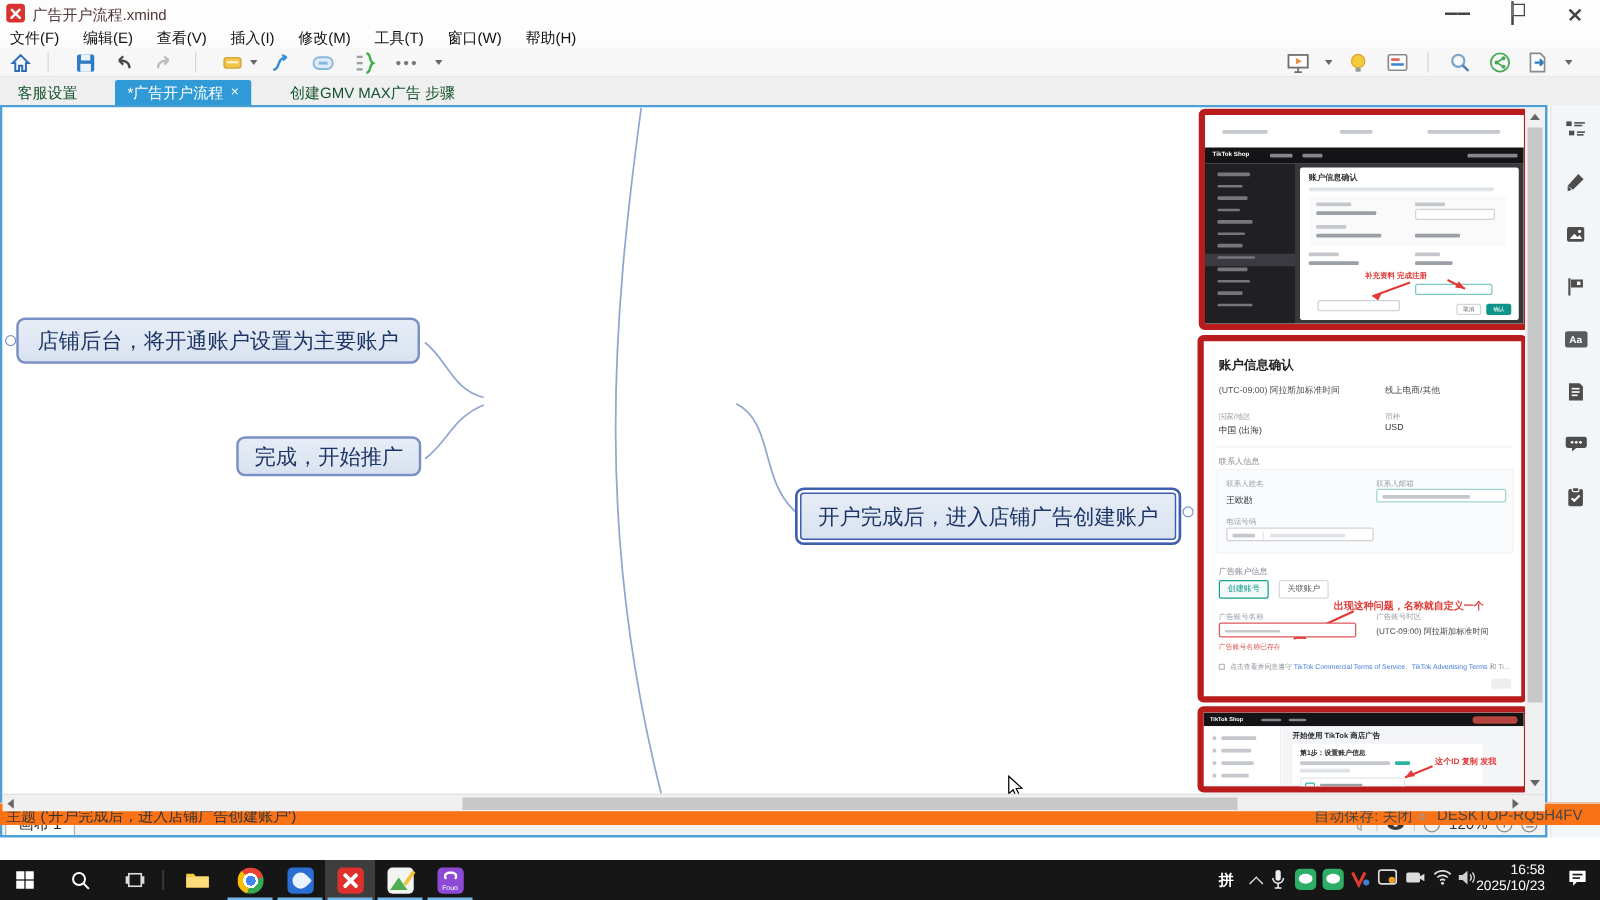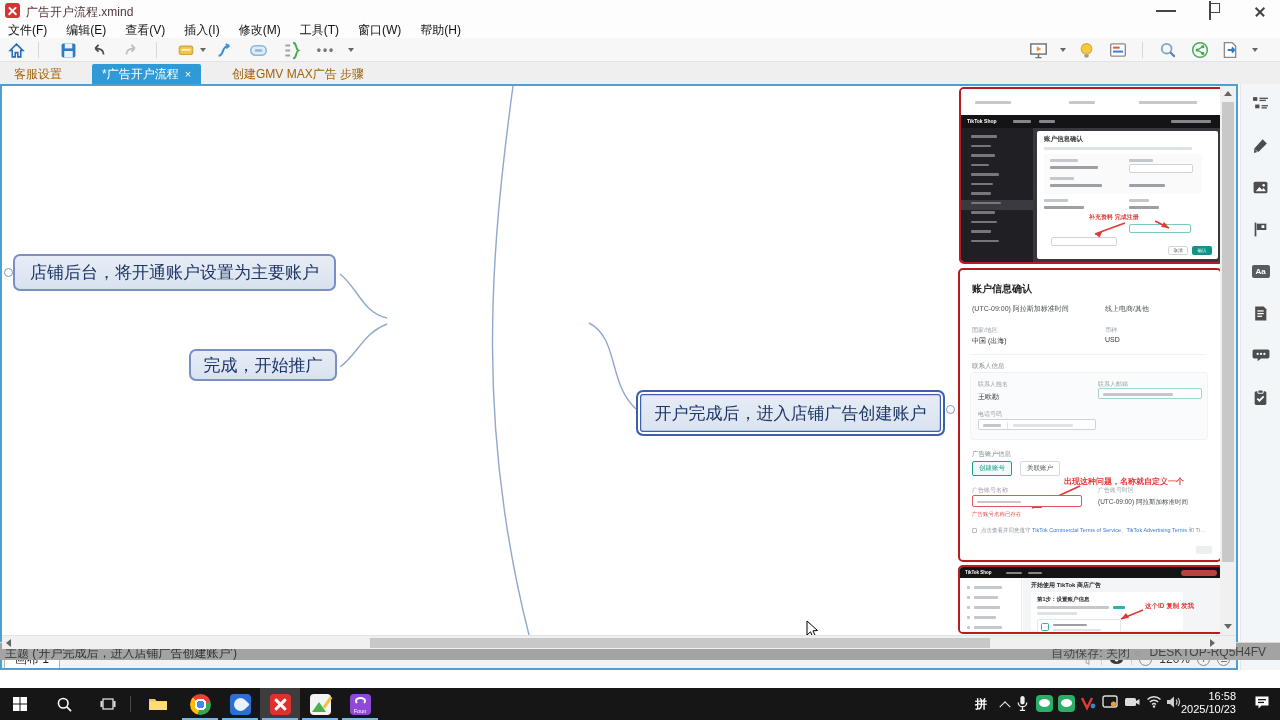--- a/index.html
+++ b/index.html
@@ -25,33 +25,33 @@
 #menubar{position:absolute;left:0;top:22px;width:1280px;height:16px;background:#fdfdfd;display:flex;gap:19px;padding-left:8px;font-size:12px;color:#111;align-items:center}
 #menubar span{cursor:default}
 
 #toolbar{position:absolute;left:0;top:38px;width:1280px;height:24px;background:#f7f7f7;border-bottom:1px solid #e3e3e3}
 .tico{position:absolute;top:2px;width:20px;height:20px;display:flex;align-items:center;justify-content:center}
 .tsep{position:absolute;top:4px;width:1px;height:16px;background:#d7d7d7}
 .caret{position:absolute;top:10px;width:0;height:0;border-left:3.5px solid transparent;border-right:3.5px solid transparent;border-top:4px solid #666}
 .dots3{letter-spacing:2px;color:#777;font-size:12px;font-weight:bold}
 
 #tabbar{position:absolute;left:0;top:62px;width:1280px;height:22px;background:#efefef}
-.ftab{position:absolute;top:2px;height:20px;display:flex;align-items:center;padding:0 10px;font-size:12px;color:#a16207}
+.ftab{position:absolute;top:2px;height:20px;display:flex;align-items:center;padding:0 10px;font-size:12px;color:#14532d}
 .ftab.active{background:#2f9ad6;color:#fff;border-radius:2px 2px 0 0}
 .ftab .x{margin-left:6px;font-size:11px}
 
 #frame{position:absolute;left:0;top:84px;width:1238px;height:586px;border:2px solid #4da0d6;background:#fff}
 #canvas{position:absolute;left:0;top:0;width:1234px;height:549px;background:#fff;overflow:hidden}
 .topic{position:absolute;display:flex;align-items:center;justify-content:center;text-align:center;
   background:linear-gradient(#e7edf6,#d8e2ef);border:2px solid #7a8fc5;border-radius:7px;color:#1d3566;font-size:17px}
 #t-central{border:3px solid #5574bd;border-radius:9px;font-size:21px;font-weight:bold;color:#17377f;background:linear-gradient(#e3eaf5,#d2ddee)}
 #t-open{border:2px solid #3c5fae;box-shadow:inset 0 0 0 2px #fff,inset 0 0 0 3.2px #3c5fae}
 .handle{position:absolute;width:9px;height:9px;border:1.5px solid #7f96c6;background:#fff;border-radius:50%}
 
-.shot{position:absolute;border:2px solid #b91c1c;border-radius:5px;background:#fff;overflow:hidden}
+.shot{position:absolute;border:5px solid #b91c1c;border-radius:5px;background:#fff;overflow:hidden}
 .s1top{position:absolute;left:0;top:0;width:100%;height:26px;background:#fff}
 .s1head{position:absolute;left:0;top:26px;width:100%;height:13px;background:#141416;color:#fff}
 .s1side{position:absolute;left:0;top:39px;width:72px;bottom:0;background:#202024}
 .s1side i{position:relative;display:block;height:2.5px;background:#76767c;margin:7px 10px 0;border-radius:1px}
 .s1hl{position:absolute;left:0;width:72px;height:10px;background:#3a3a40}
 .s1main{position:absolute;left:72px;top:39px;right:0;bottom:0;background:#37373c}
 .s1modal{position:absolute;left:4px;top:3px;right:4px;bottom:3px;background:#fff;border-radius:2px}
 .minibtn{position:absolute;height:9px;border-radius:2px;font-size:4.5px;display:flex;align-items:center;justify-content:center}
 .redann{position:absolute;color:#e03a36;font-weight:bold;white-space:nowrap}
 .minput{position:absolute;background:#fff;border:1px solid #cfd3d7;border-radius:2px}
@@ -83,21 +83,21 @@
 #sheetbar{position:absolute;left:0;bottom:0;width:1234px;height:19px;background:#f2f2f2;border-top:1px solid #d5d5d5}
 #sheettab{position:absolute;left:2px;top:0px;height:18px;background:#fff;border:1px solid #b3b3b3;border-bottom:none;display:flex;align-items:center;padding:0 10px;font-size:12px;color:#222}
 #zoomctl{position:absolute;right:6px;top:0;height:18px;display:flex;align-items:center;gap:7px}
 .zbtn{width:13px;height:13px;border:1.3px solid #8a8a8a;border-radius:50%;position:relative}
 .zbtn::before{content:"";position:absolute;left:2.5px;right:2.5px;top:4.6px;height:1.4px;background:#777}
 .zplus::after{content:"";position:absolute;top:2.5px;bottom:2.5px;left:4.6px;width:1.4px;background:#777}
 .zfit::after{content:"";position:absolute;left:2.5px;right:2.5px;top:7.2px;height:1.4px;background:#777}
 #zoomtext{font-size:12px;color:#333}
 .vline{width:1px;height:12px;background:#d0d0d0}
 
-#statusbar{position:absolute;left:0;top:642px;width:1280px;height:18px;background:#a3a3a3;border-top:1px solid #d8d8d8;font-size:12px;color:#333}
+#statusbar{position:absolute;left:0;top:642px;width:1280px;height:18px;background:#f97316;border-top:1px solid #d8d8d8;font-size:12px;color:#333}
 
 #rail{position:absolute;left:1240px;top:84px;width:40px;height:586px;background:#f3f6f9;border-left:1px solid #e2e7ec;display:flex;flex-direction:column;align-items:center;padding-top:10px;gap:24px}
 .rico{width:18px;height:18px;display:flex;align-items:center;justify-content:center}
 .aabox{width:19px;height:13px;background:#575b60;border-radius:2px;color:#fff;font-size:8px;font-weight:bold;display:flex;align-items:center;justify-content:center}
 
 #taskbar{position:absolute;left:0;top:688px;width:1280px;height:32px;background:#161616;color:#eee}
 .tbbtn{position:absolute;top:0;width:40px;height:32px;display:flex;align-items:center;justify-content:center}
 .runline{position:absolute;top:30px;height:2px;background:#76b9e8}
 .appsq{width:21px;height:21px;border-radius:4px;position:relative}
 .trayico{position:absolute;top:7px;display:flex;align-items:center;justify-content:center}

